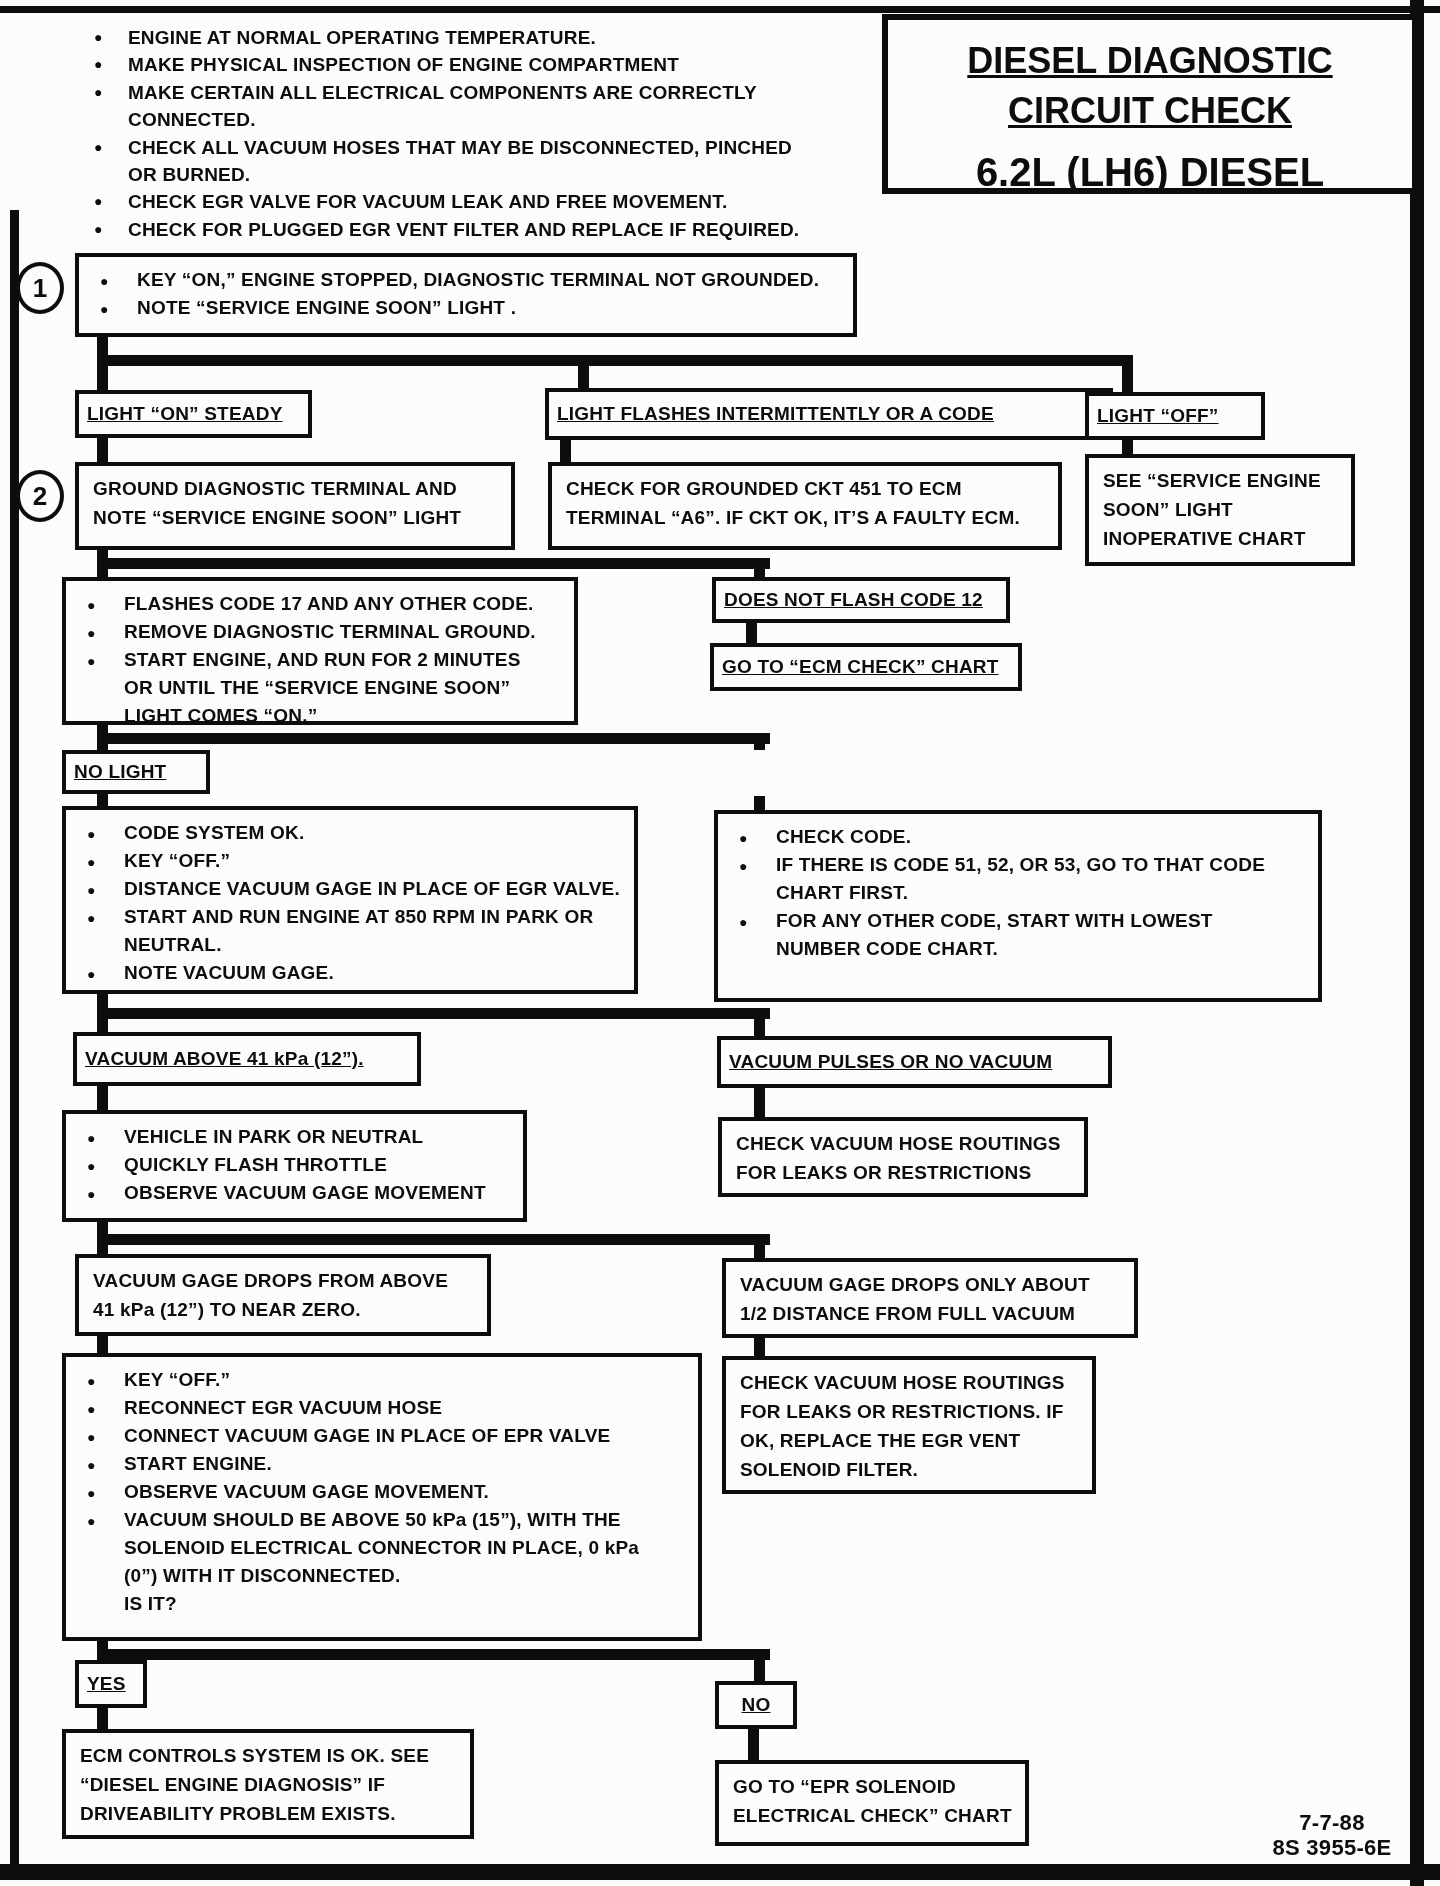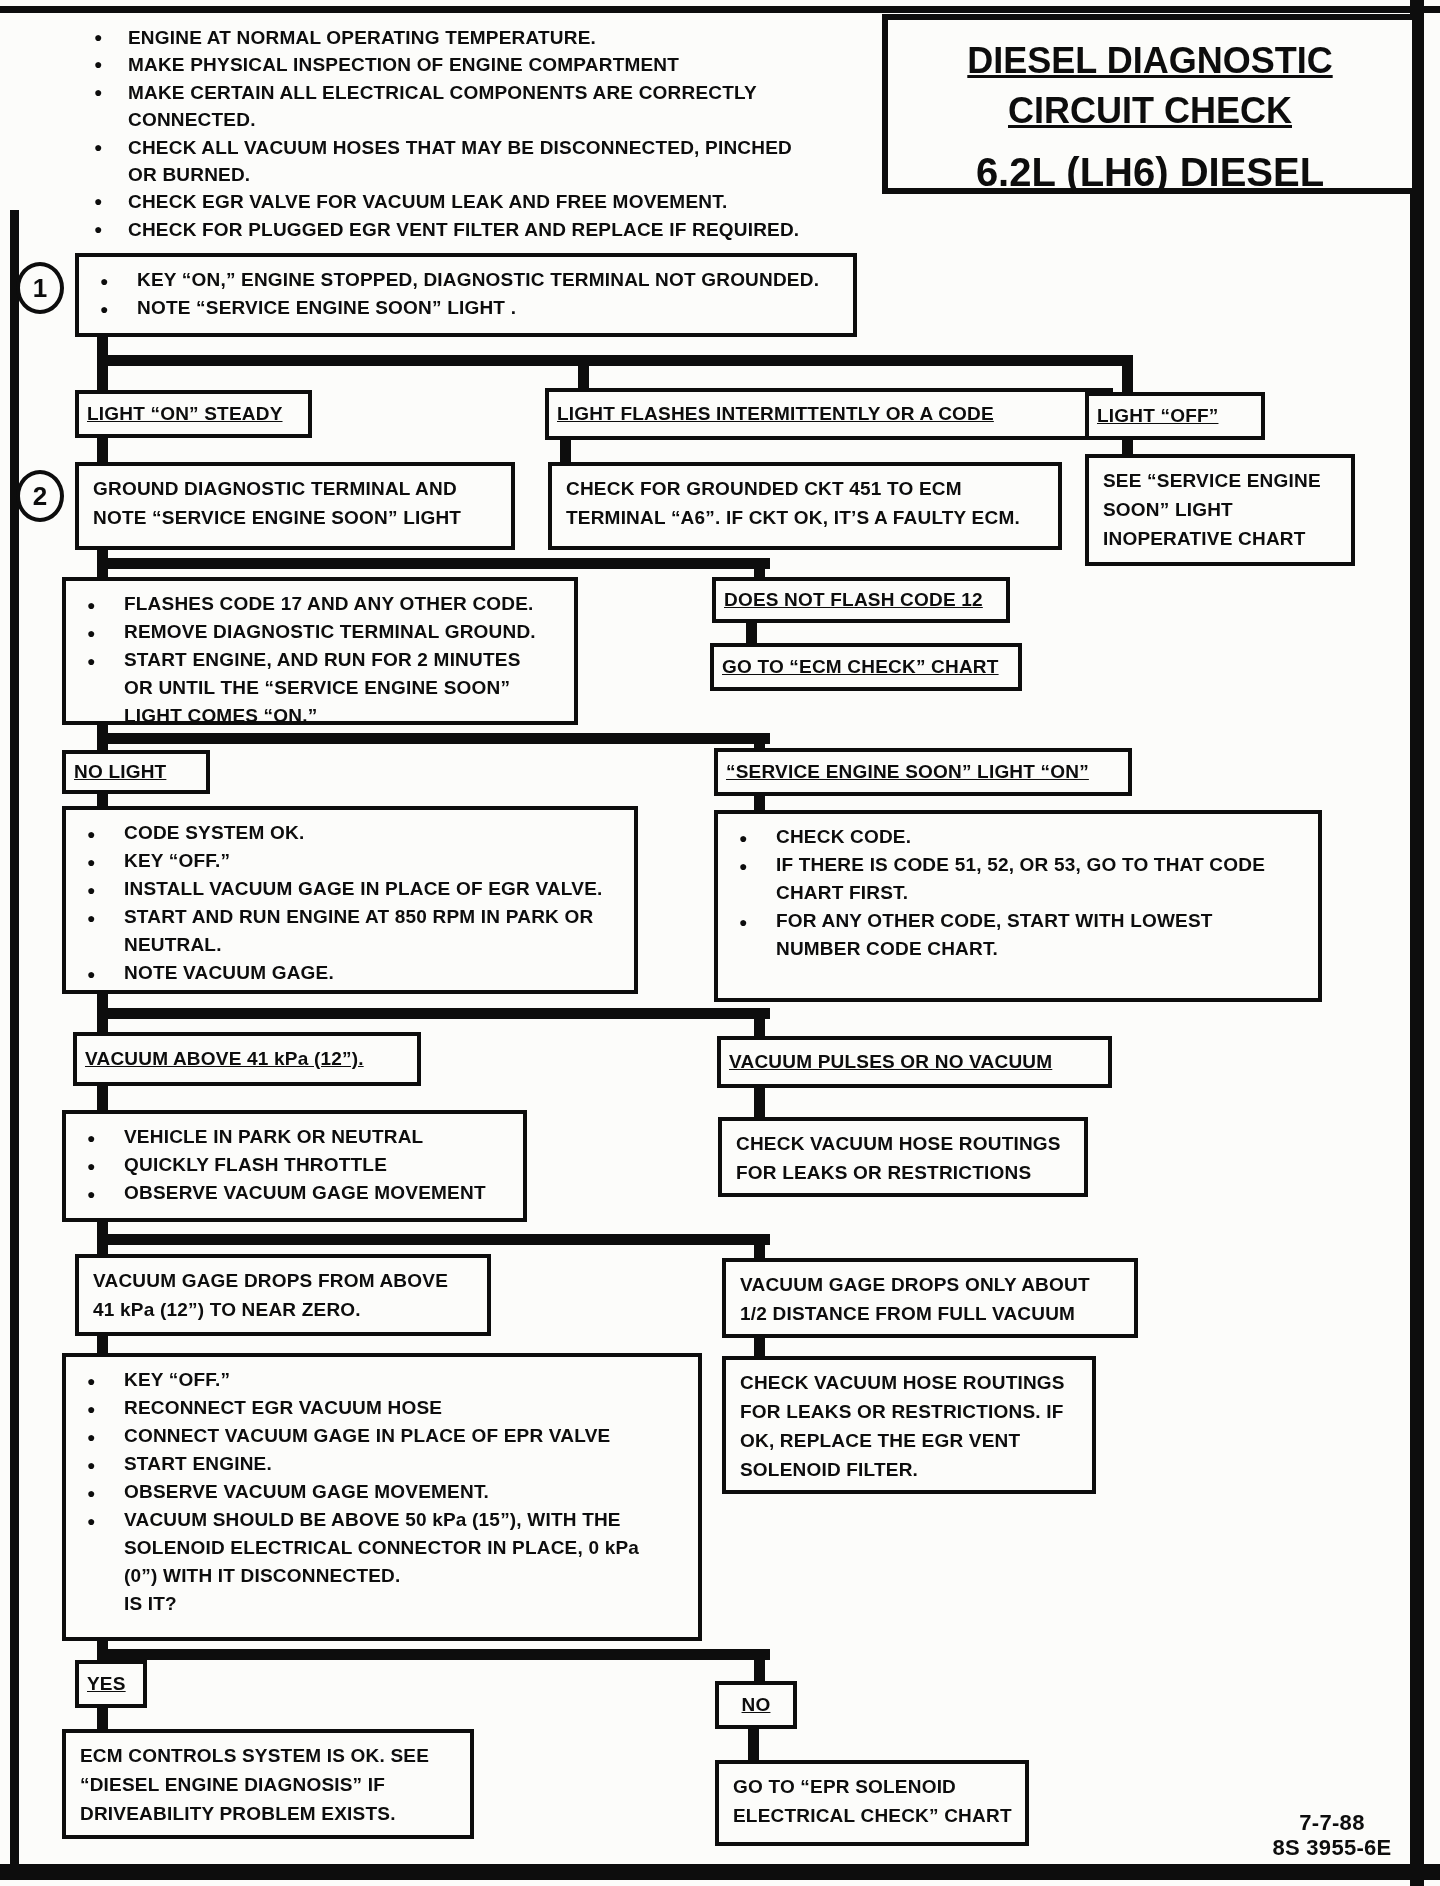--- a/index.html
+++ b/index.html
@@ -128,29 +128,28 @@
   <div class="box lbl" style="left:712px;top:577px;width:298px;height:46px;">DOES NOT FLASH CODE 12</div>
   <div class="vl" style="left:746px;top:623px;width:11px;height:20px;"></div>
   <div class="box lbl" style="left:710px;top:643px;width:312px;height:48px;">GO TO “ECM CHECK” CHART</div>
 
   <div class="vl" style="left:97px;top:725px;width:11px;height:8px;"></div>
   <div class="hl" style="left:97px;top:733px;width:673px;height:11px;"></div>
   <div class="vl" style="left:97px;top:744px;width:11px;height:6px;"></div>
   <div class="vl" style="left:754px;top:744px;width:11px;height:6px;"></div>
 
   <div class="box lbl" style="left:62px;top:750px;width:148px;height:44px;">NO LIGHT</div>
-  <div class="box lbl" style="left:714px;top:748px;width:418px;height:48px;">“SERVICE ENGINE SOON” LIGHT “ON”</div>
 
   <div class="vl" style="left:97px;top:794px;width:11px;height:12px;"></div>
   <div class="vl" style="left:754px;top:796px;width:11px;height:14px;"></div>
 
   <div class="box blist" style="left:62px;top:806px;width:576px;height:188px;">
     <div class="b">CODE SYSTEM OK.</div>
     <div class="b">KEY “OFF.”</div>
-    <div class="b">INSTALL VACUUM GAGE IN PLACE OF EGR VALVE.</div>
+    <div class="b">DISTANCE VACUUM GAGE IN PLACE OF EGR VALVE.</div>
     <div class="b">START AND RUN ENGINE AT 850 RPM IN PARK OR</div>
     <div class="c">NEUTRAL.</div>
     <div class="b">NOTE VACUUM GAGE.</div>
   </div>
   <div class="box blist" style="left:714px;top:810px;width:608px;height:192px;">
     <div class="b">CHECK CODE.</div>
     <div class="b">IF THERE IS CODE 51, 52, OR 53, GO TO THAT CODE</div>
     <div class="c">CHART FIRST.</div>
     <div class="b">FOR ANY OTHER CODE, START WITH LOWEST</div>
     <div class="c">NUMBER CODE CHART.</div>

